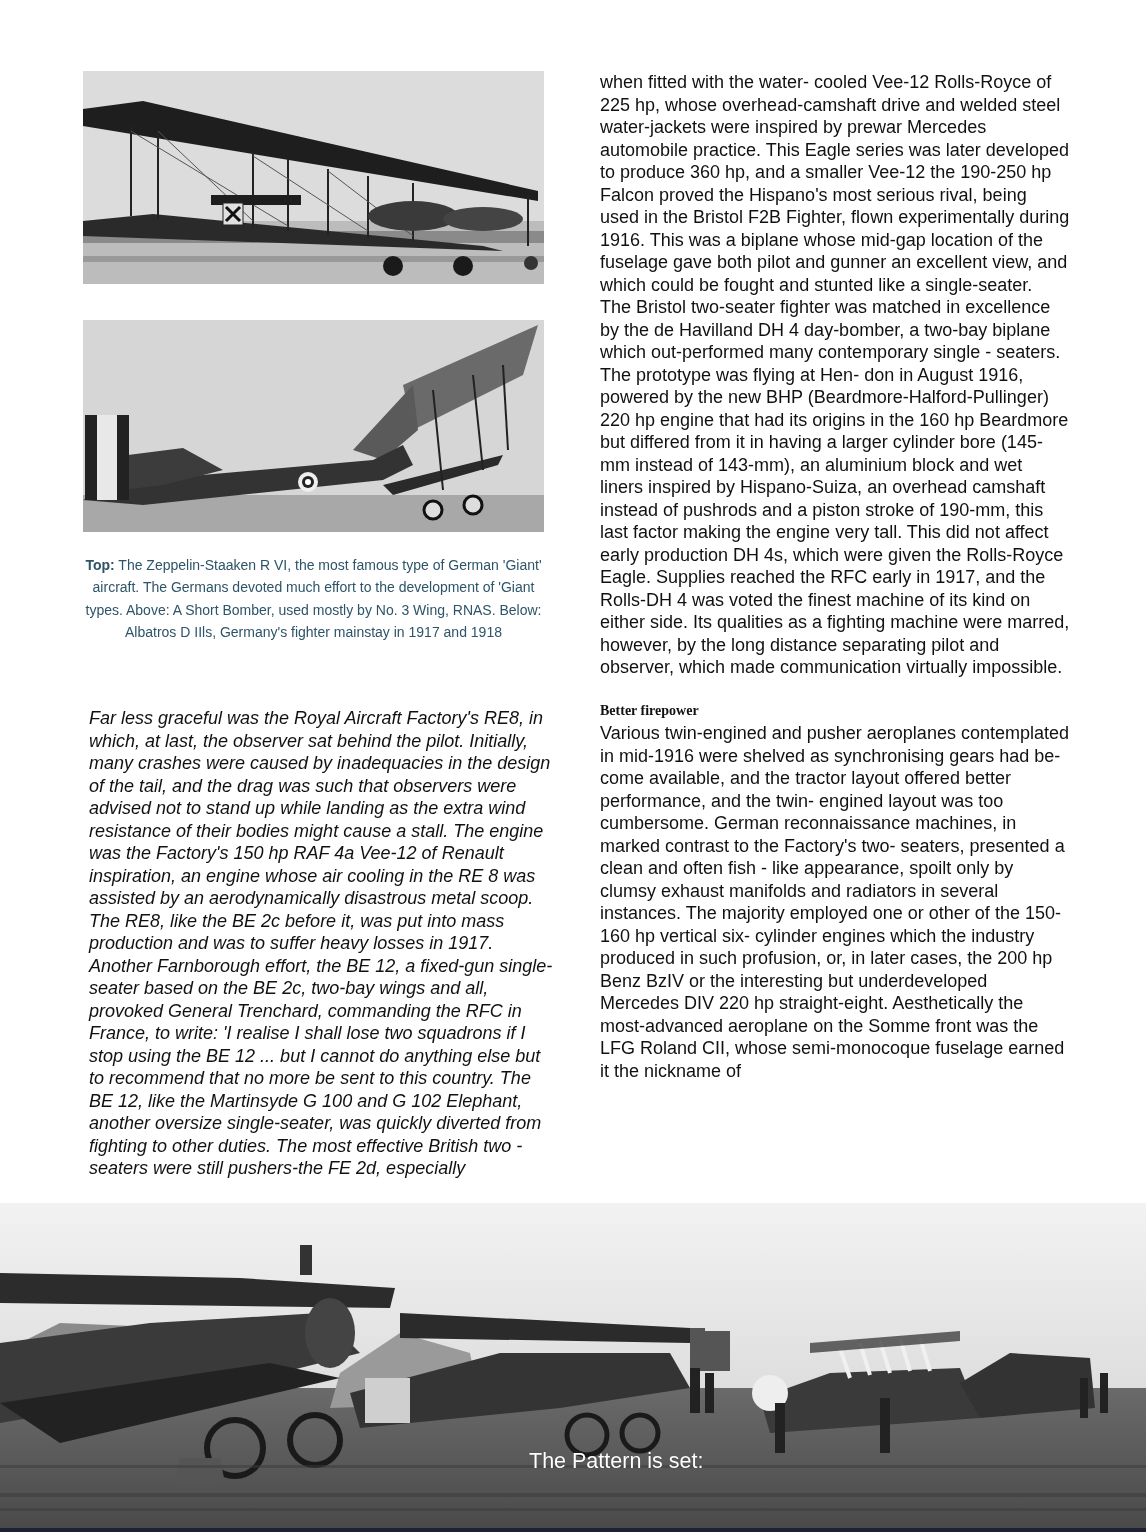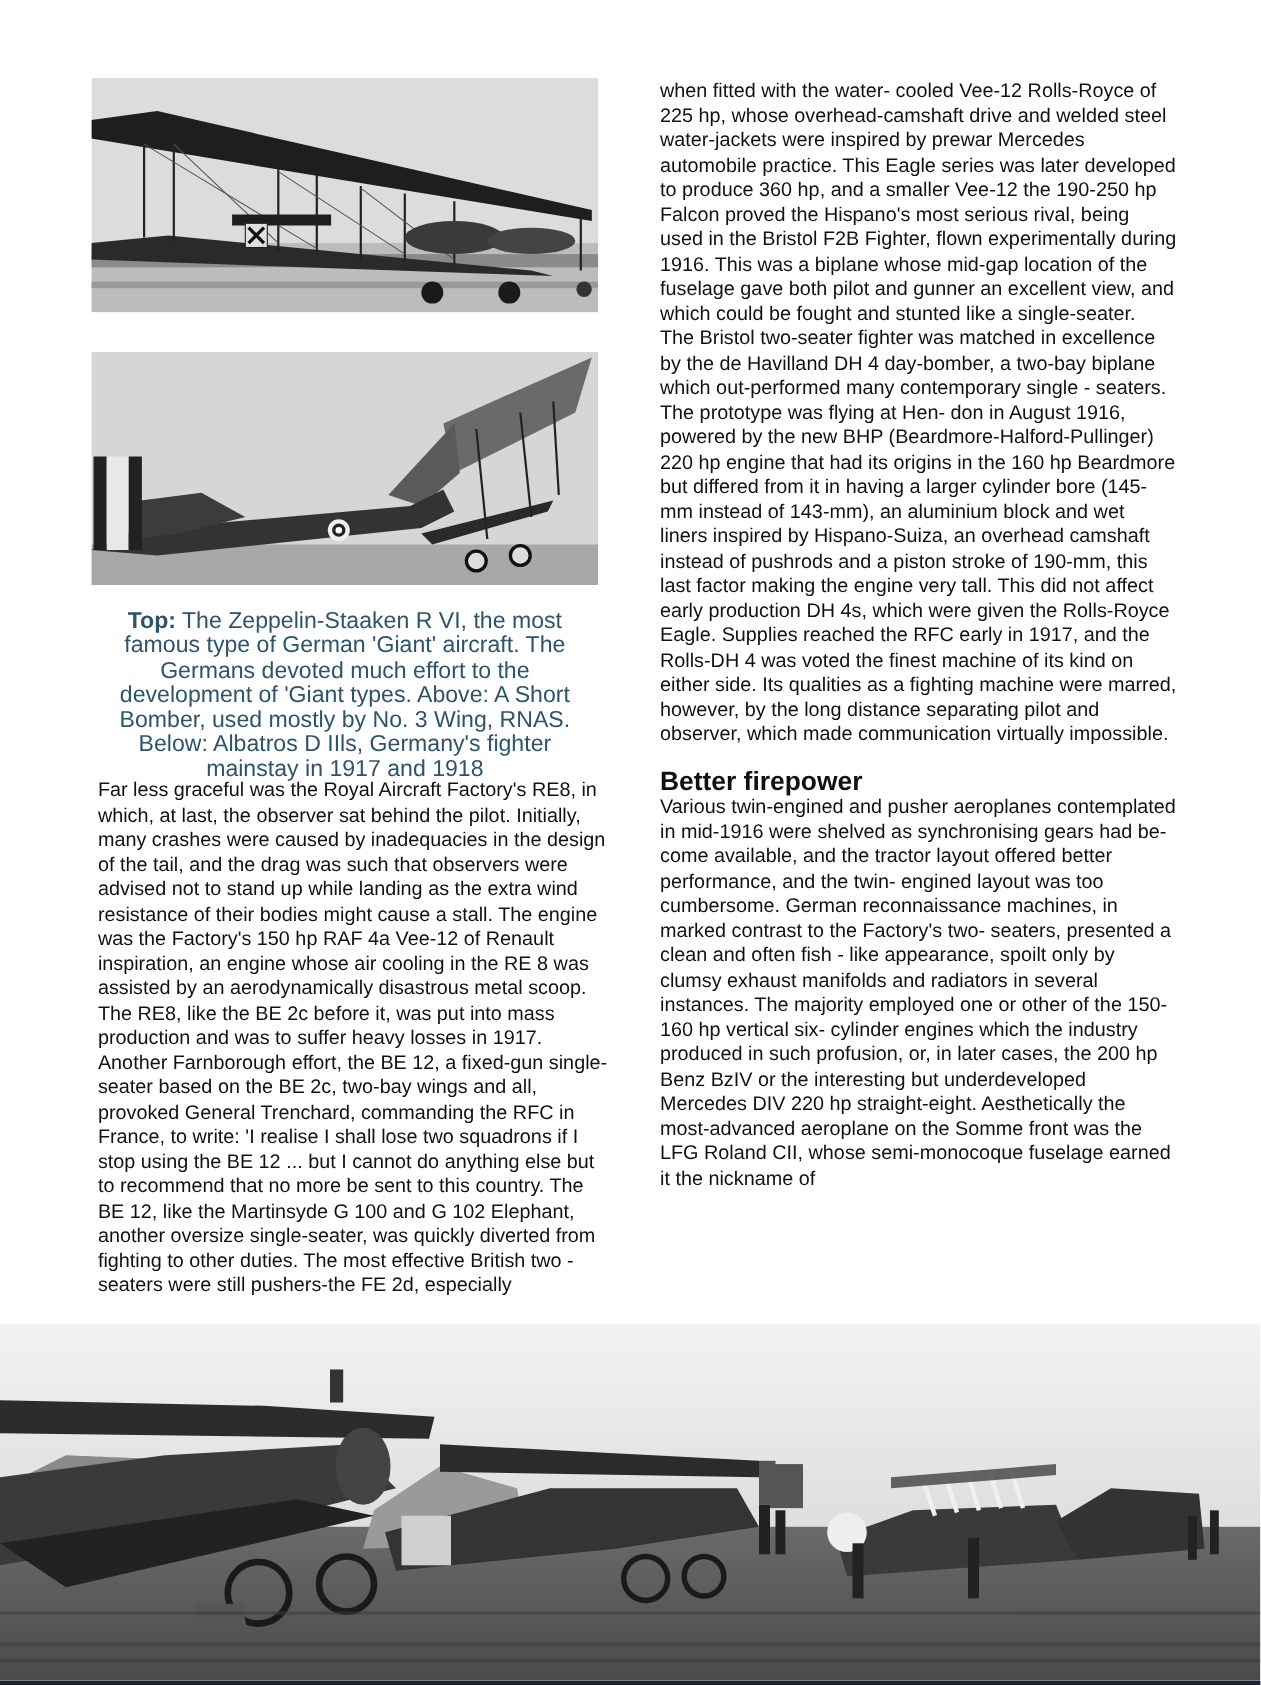--- a/index.html
+++ b/index.html
@@ -4,29 +4,29 @@
 <style>
   html, body { margin:0; padding:0; }
   body { width:1146px; height:1532px; position:relative; overflow:hidden; background:#ffffff; font-family:"Liberation Sans", sans-serif; color:#111; }
 
   .photo { position:absolute; overflow:hidden; }
   .photo svg { display:block; width:100%; height:100%; }
 
   #photo-top { left:83px; top:71px; width:461px; height:213px; }
   #photo-mid { left:83px; top:320px; width:461px; height:212px; }
 
-  .caption { position:absolute; left:83px; top:554px; width:461px; text-align:center; color:#2d5468; font-size:21px; line-height:22.4px; }
+  .caption { position:absolute; left:83px; top:554px; width:461px; text-align:center; color:#2d5468; font-size:14px; line-height:22.4px; }
   .caption b { font-weight:bold; }
 
   .col { position:absolute; font-size:18px; line-height:22.5px; color:#111; }
-  #col-left { left:89px; top:707px; width:470px; }
+  #col-left { left:89px; top:707px; width:470px;font-style:italic; }
   #col-right { left:600px; top:71px; width:470px; }
   .col p { margin:0; }
   .col .gap { height:21px; }
-  .col h3 { margin:0; font-size:24px; font-weight:bold; line-height:22.5px; }
+  .col h3 { margin:0; font-size:14px; font-weight:bold; line-height:22.5px;font-family:Liberation Serif, serif; }
 
   #photo-bottom { position:absolute; left:0; top:1203px; width:1146px; height:325px; z-index:0; }
   .text-layer { z-index:2; }
   .bottom-caption { position:absolute; left:529px; top:1448px; color:#ffffff; font-size:21.5px; line-height:27px; z-index:3; text-shadow:0 0 1px rgba(0,0,0,0.4); }
   .bottom-bar { position:absolute; left:0; top:1528px; width:1146px; height:4px; background:#1c2233; z-index:3; }
 </style>
 </head>
 <body>
 
 <div class="photo" id="photo-top">
@@ -159,15 +159,16 @@
 
 <div class="col text-layer" id="col-right">
   <p>when fitted with the water- cooled Vee-12 Rolls-Royce of 225 hp, whose overhead-camshaft drive and welded steel water-jackets were inspired by prewar Mercedes automobile practice. This Eagle series was later developed to produce 360 hp, and a smaller Vee-12 the 190-250 hp Falcon proved the Hispano's most serious rival, being used in the Bristol F2B Fighter, flown experimentally during 1916. This was a biplane whose mid-gap location of the fuselage gave both pilot and gunner an excellent view, and which could be fought and stunted like a single-seater.</p>
   <p>The Bristol two-seater fighter was matched in excellence by the de Havilland DH 4 day-bomber, a two-bay biplane which out-performed many contemporary single - seaters. The prototype was flying at Hen- don in August 1916, powered by the new BHP (Beardmore-Halford-Pullinger) 220 hp engine that had its origins in the 160 hp Beardmore but differed from it in having a larger cylinder bore (145-mm instead of 143-mm), an aluminium block and wet liners inspired by Hispano-Suiza, an overhead camshaft instead of pushrods and a piston stroke of 190-mm, this last factor making the engine very tall. This did not affect early production DH 4s, which were given the Rolls-Royce Eagle. Supplies reached the RFC early in 1917, and the Rolls-DH 4 was voted the finest machine of its kind on either side. Its qualities as a fighting machine were marred, however, by the long distance separating pilot and observer, which made communication virtually impossible.</p>
   <div class="gap"></div>
   <h3>Better firepower</h3>
   <p>Various twin-engined and pusher aeroplanes contemplated in mid-1916 were shelved as synchronising gears had be- come available, and the tractor layout offered better performance, and the twin- engined layout was too cumbersome. German reconnaissance machines, in marked contrast to the Factory's two- seaters, presented a clean and often fish - like appearance, spoilt only by clumsy exhaust manifolds and radiators in several instances. The majority employed one or other of the 150-160 hp vertical six- cylinder engines which the industry produced in such profusion, or, in later cases, the 200 hp Benz BzIV or the interesting but underdeveloped Mercedes DIV 220 hp straight-eight. Aesthetically the most-advanced aeroplane on the Somme front was the LFG Roland CII, whose semi-monocoque fuselage earned it the nickname of</p>
 </div>
 
 <div class="bottom-caption">
+  <div>The Pattern is set:</div>
 </div>
 
 <div class="bottom-bar"></div>
 
 </body></html>

